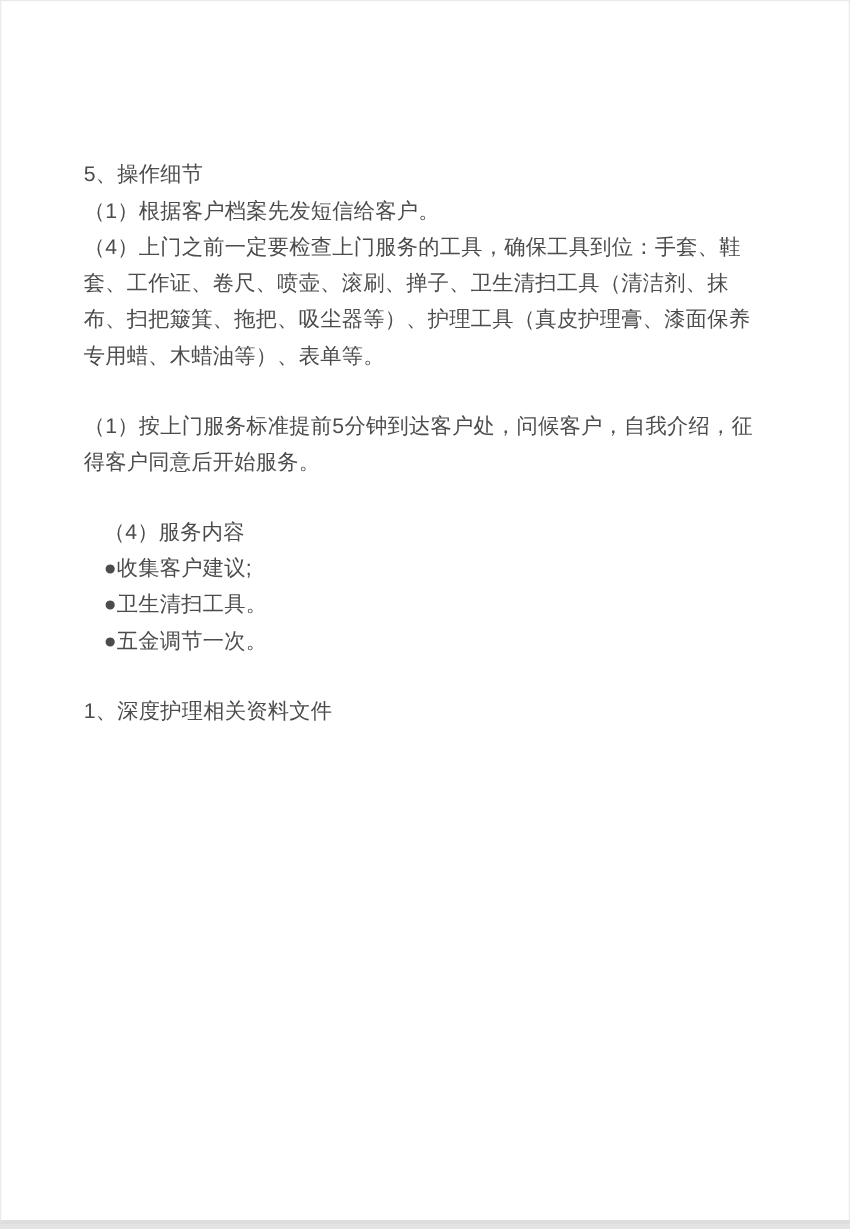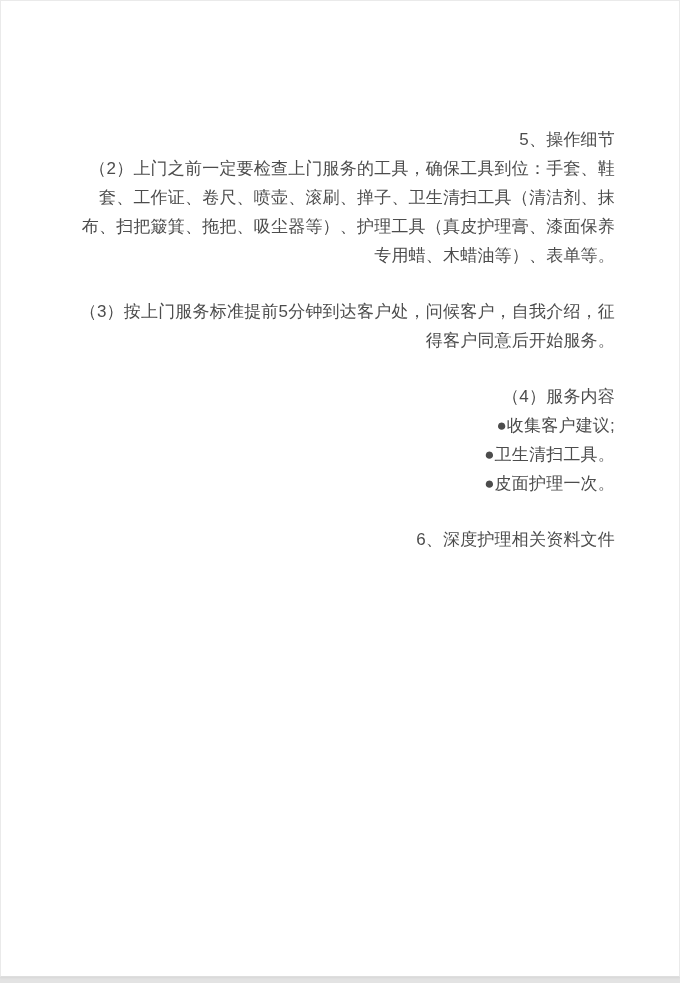--- a/index.html
+++ b/index.html
@@ -21,52 +21,53 @@
     box-shadow: 0 1px 2px rgba(0,0,0,0.06);
   }
   .content {
     box-sizing: border-box;
     padding: 124px 62px 0 66px;
     width: 676px;
     color: #4c4c4c;
     font-size: 17px;
     line-height: 29px;
     letter-spacing: 0.2px;
-    text-align: right;
+    text-align: left;
   }
   .content p {
     margin: 0;
     padding: 0;
   }
   .para {
     margin: 0 0 27px 0 !important;
   }
   .group {
-    margin: 0 0 27px 4px;
+    margin: 0 0 27px 16px;
   }
 </style>
 </head>
 <body>
 
 <div class="page">
   <div class="content">
 
     <p>5、操作细节</p>
 
+    <p>（1）根据客户档案先发短信给客户。</p>
 
 
-    <p class="para">（2）上门之前一定要检查上门服务的工具，确保工具到位：手套、鞋套、工作证、卷尺、喷壶、滚刷、掸子、卫生清扫工具（清洁剂、抹布、扫把簸箕、拖把、吸尘器等）、护理工具（真皮护理膏、漆面保养专用蜡、木蜡油等）、表单等。</p>
+    <p class="para">（4）上门之前一定要检查上门服务的工具，确保工具到位：手套、鞋套、工作证、卷尺、喷壶、滚刷、掸子、卫生清扫工具（清洁剂、抹布、扫把簸箕、拖把、吸尘器等）、护理工具（真皮护理膏、漆面保养专用蜡、木蜡油等）、表单等。</p>
 
-    <p class="para">（3）按上门服务标准提前5分钟到达客户处，问候客户，自我介绍，征得客户同意后开始服务。</p>
+    <p class="para">（1）按上门服务标准提前5分钟到达客户处，问候客户，自我介绍，征得客户同意后开始服务。</p>
 
     <div class="group">
       <p>（4）服务内容</p>
       <p>●收集客户建议;</p>
       <p>●卫生清扫工具。</p>
-      <p>●皮面护理一次。</p>
+      <p>●五金调节一次。</p>
     </div>
 
 
 
-    <p>6、深度护理相关资料文件</p>
+    <p>1、深度护理相关资料文件</p>
 
   </div>
 </div>
 
 </body></html>

